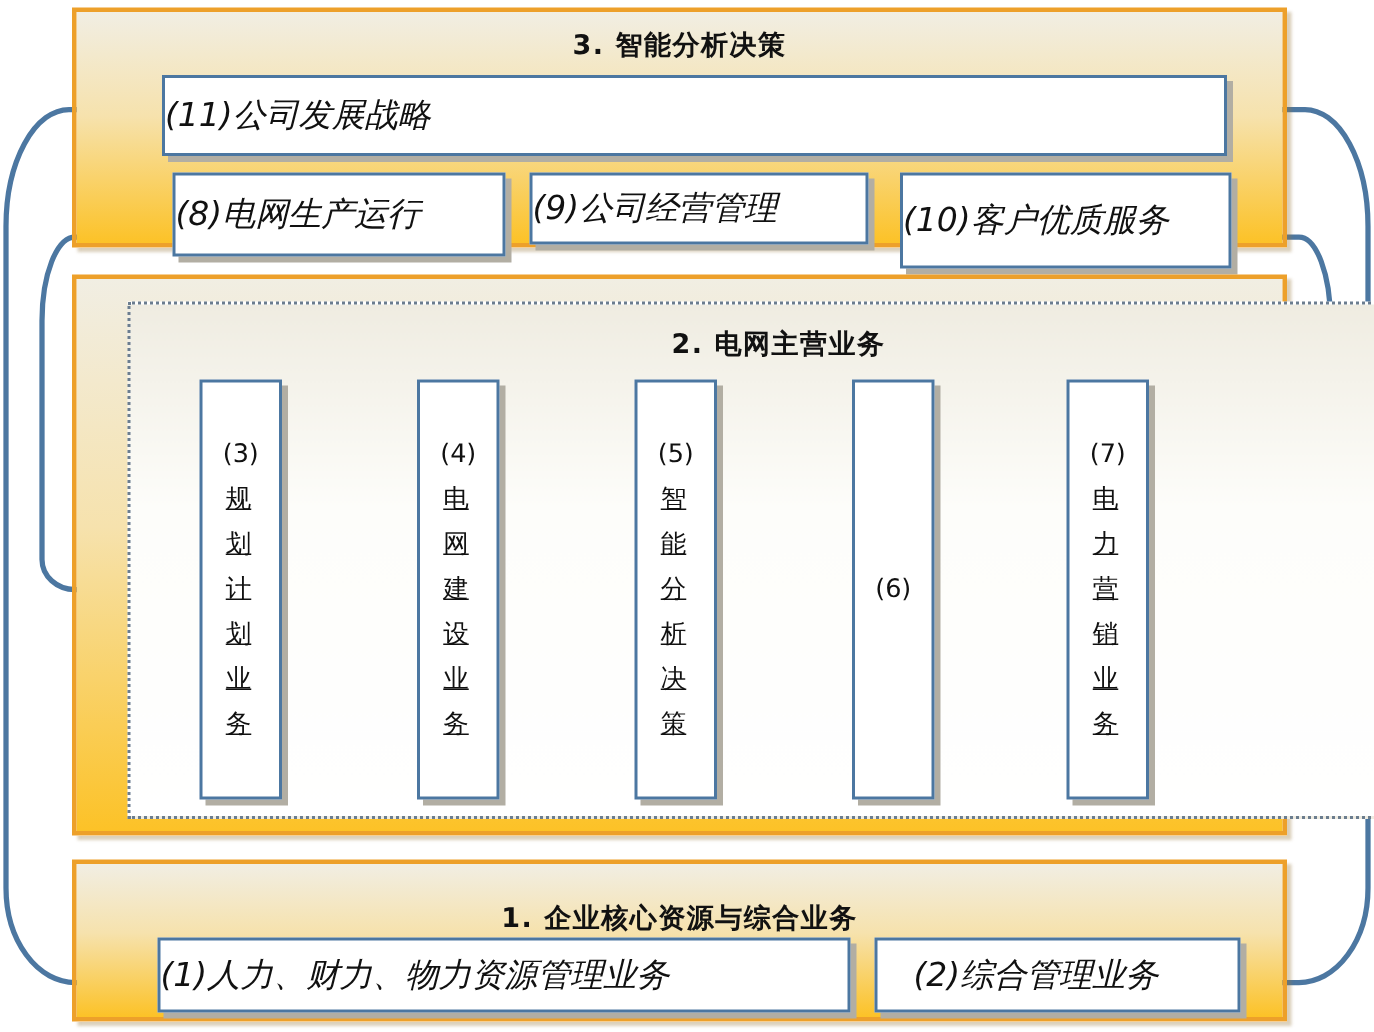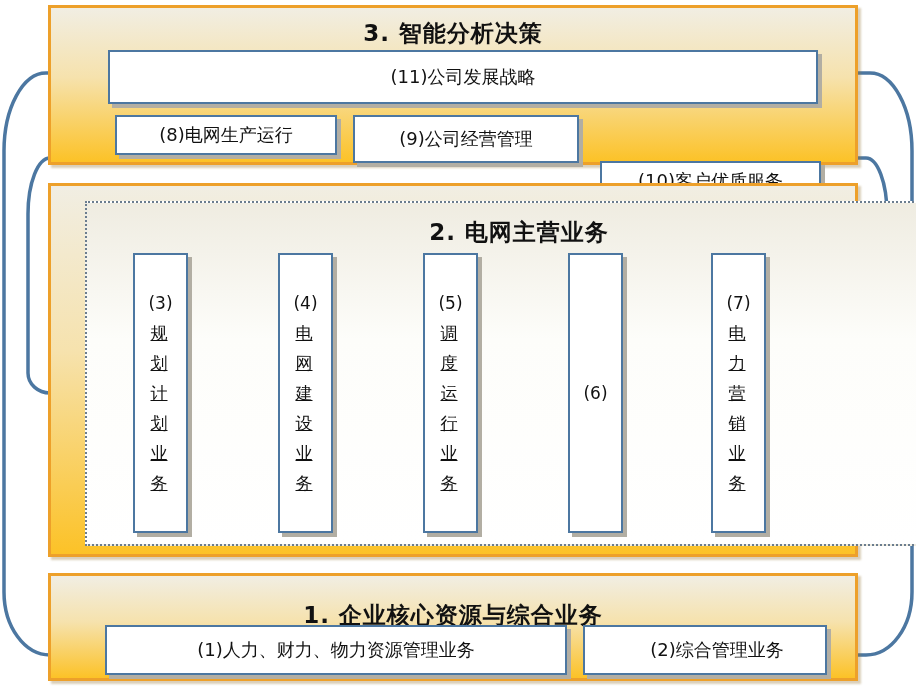--- a/index.html
+++ b/index.html
@@ -31,44 +31,45 @@
     box-shadow: 3px 3px 2px rgba(150,118,58,0.35);
     z-index: 1;
   }
   .layer-top    { top: 5px;   height: 160px; }
   .layer-mid    { top: 183px; height: 374px; }
   .layer-bottom { top: 573px; height: 108px; }
 
   .layer-title {
     text-align: center;
     font-weight: bold;
-    font-size: 23px;
+    font-size: 18px;
     color: #111111;
     padding-top: 10px;
     letter-spacing: 1px;
   }
   .wbox {
     position: absolute;
     box-sizing: border-box;
     background: #ffffff;
     border: 2px solid #4c77a1;
     box-shadow: 4px 4px 0 #b2aea3;
     display: flex;
     align-items: center;
-    justify-content: center;
-    font-size: 18px;
+    justify-content: flex-start;
+    font-size: 22px;
     color: #111111;
     text-align: center;
     white-space: nowrap;
+    font-style: italic;
   }
   
   .box-strategy { left: 57px;  top: 42px;  width: 710px; height: 54px; }
-  .box-t1       { left: 64px;  top: 107px; width: 222px; height: 40px; }
+  .box-t1       { left: 64px;  top: 107px; width: 222px; height: 56px; }
   .box-t2       { left: 302px; top: 107px; width: 226px; height: 48px; }
-  .box-t3       { left: 549px; top: 107px; width: 221px; height: 39px; margin-top: 46px; }
+  .box-t3       { left: 549px; top: 107px; width: 221px; height: 64px; }
 
   
   .dotted {
     position: absolute;
     left: 34px; top: 15px;
     width: 868px; height: 345px;
     box-sizing: border-box;
     border: 2px dotted #6b7d8f;
     background: linear-gradient(180deg, #efece1 0%, #fdfdfa 40%, #ffffff 100%);
   }
@@ -146,21 +147,21 @@
     <div class="vbox vb-1">
       <div class="vnum">(3)</div>
       <div class="vname">规划计划业务</div>
     </div>
     <div class="vbox vb-2">
       <div class="vnum">(4)</div>
       <div class="vname">电网建设业务</div>
     </div>
     <div class="vbox vb-3">
       <div class="vnum">(5)</div>
-      <div class="vname">调度运行业务</div>
+      <div class="vname">智能分析决策</div>
     </div>
     <div class="vbox vb-4">
       <div class="vnum">(6)</div>
     </div>
     <div class="vbox vb-5">
       <div class="vnum">(7)</div>
       <div class="vname">电力营销业务</div>
     </div>
   </div>
 

